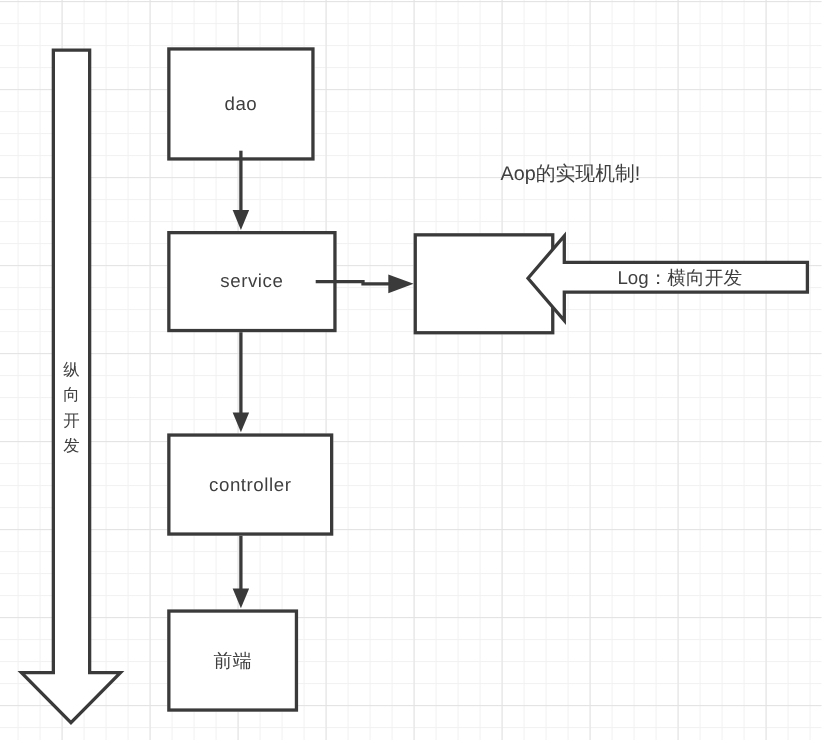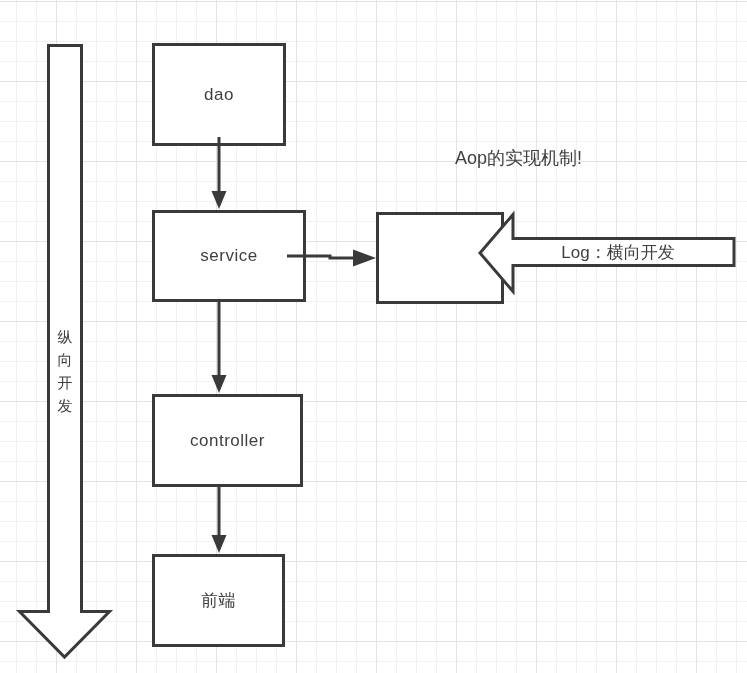--- a/index.html
+++ b/index.html
@@ -83,21 +83,21 @@
   </div>
 
   <div class="node" style="left:152px; top:210px; width:154px; height:92px;">
     <span>service</span>
   </div>
 
   <div class="node" style="left:152px; top:394px; width:151px; height:93px;">
     <span>controller</span>
   </div>
 
-  <div class="node" style="left:152px; top:554px; width:133px; height:93px;">
+  <div class="node" style="left:152px; top:554px; width:119px; height:93px;">
     <span>前端</span>
   </div>
 
   <div class="node" style="left:376px; top:212px; width:128px; height:92px;">
     <span></span>
   </div>
 
   <svg class="svg-layer" width="747" height="673" viewBox="0 0 747 673">
 
     <path d="M48.5,45.5 L81.5,45.5 L81.5,611.5 L109.5,611.5 L64.5,657 L19.5,611.5 L48.5,611.5 Z" fill="#ffffff" stroke="#3a3a3a" stroke-width="3" stroke-linejoin="miter"></path>

